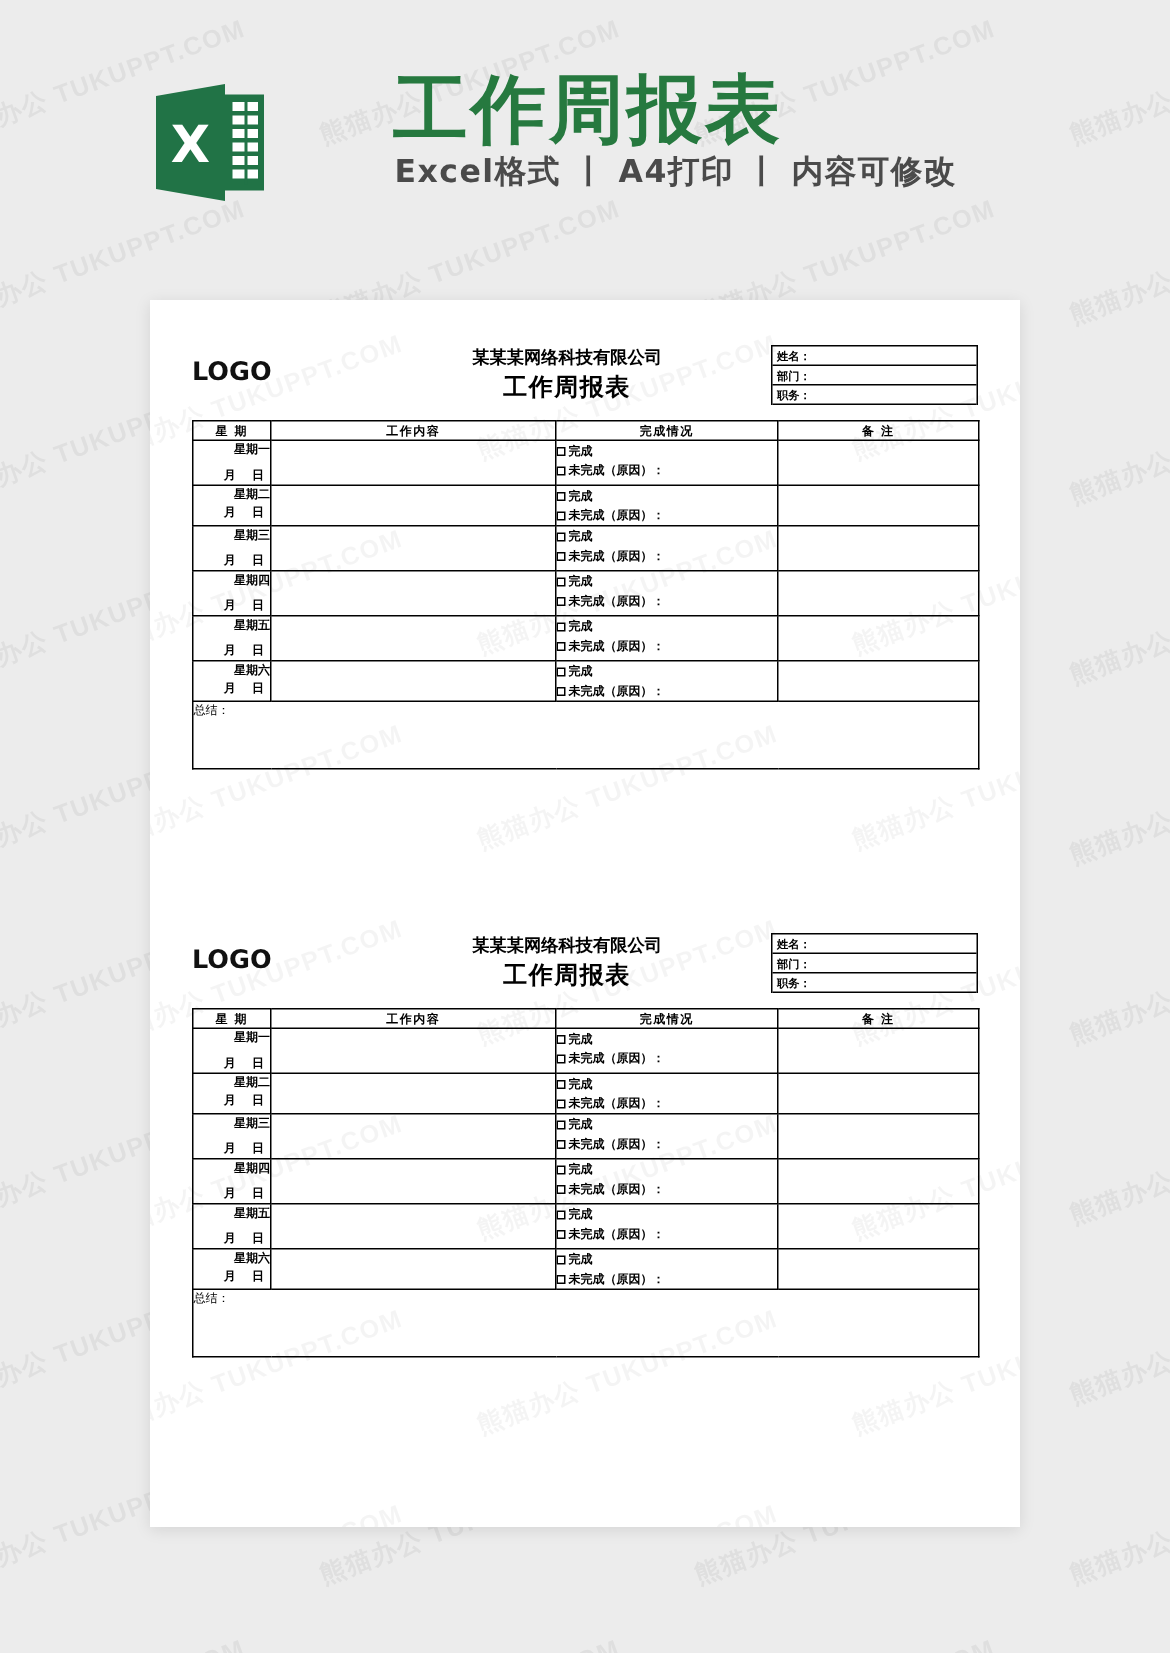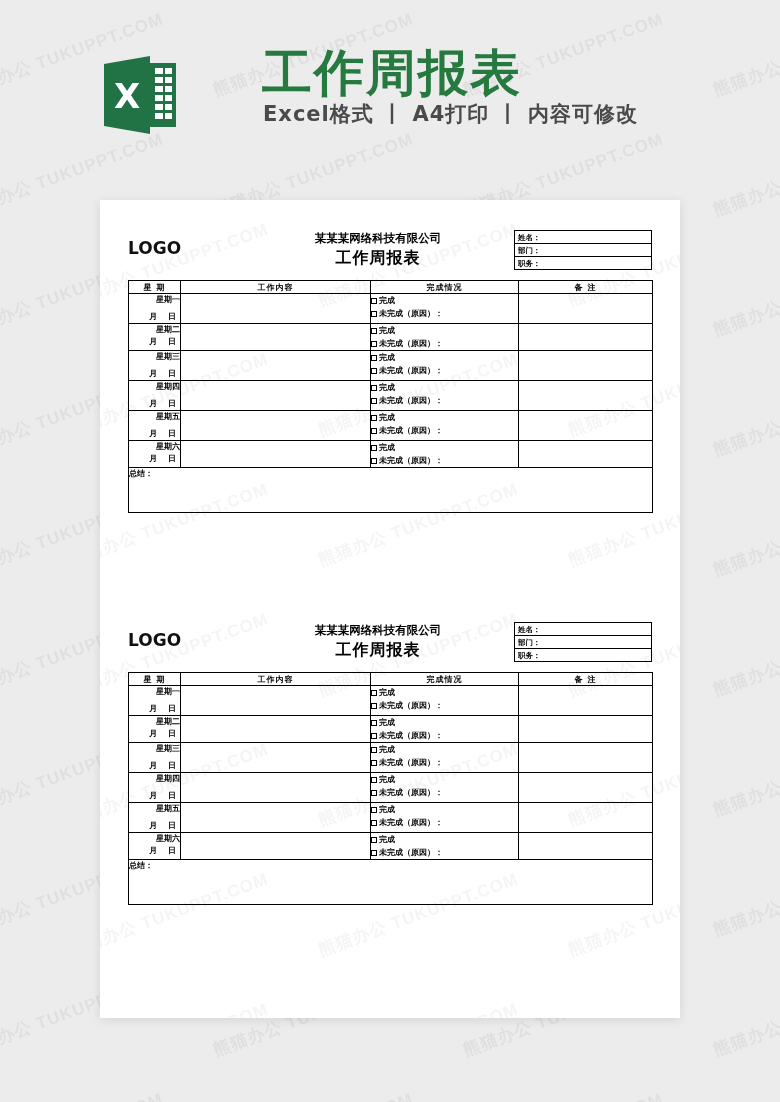--- a/index.html
+++ b/index.html
@@ -205,21 +205,21 @@
     font-size: 8px;
     font-weight: 700;
     color: #000;
     padding: 4px 0 0 3px;
     line-height: 13px;
   }
   td.status .ck { display: block; white-space: nowrap; }
   td.note { }
   td.summary {
     font-size: 8px;
-    font-weight: 700;
+    font-weight: 400;
     color: #000;
     padding: 3px 0 0 3px;
     height: 45px;
   }
   .cbox {
     display: inline-block;
     width: 6px;
     height: 6px;
     border: 1px solid #000;
     margin-right: 2px;

